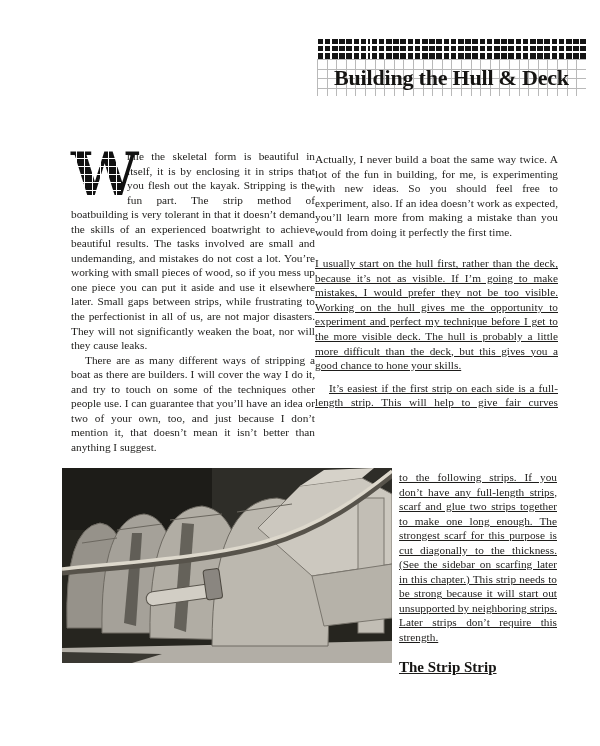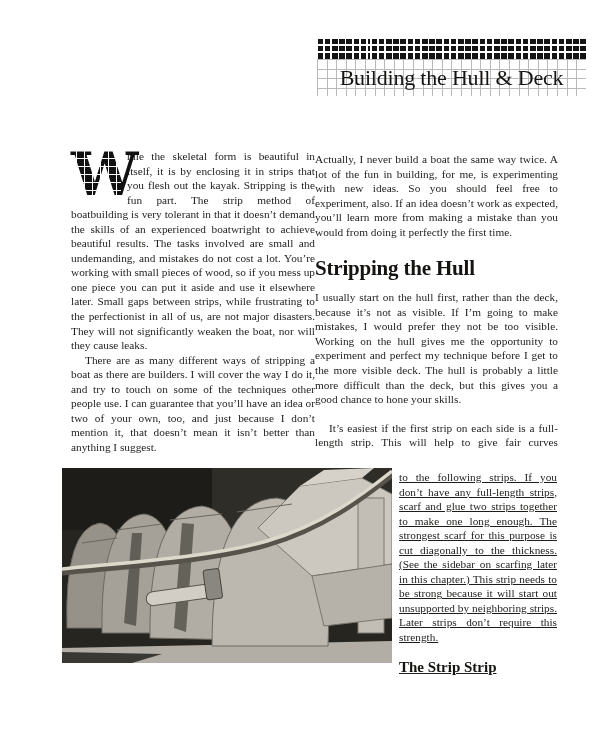--- a/index.html
+++ b/index.html
@@ -29,33 +29,33 @@
   }
   .title-box{
     position:absolute;left:317px;top:59px;width:269px;height:37px;
     background:
       repeating-linear-gradient(to right,#b9b9b9 0 1px,transparent 1px 9.6px),
       repeating-linear-gradient(to bottom,#b9b9b9 0 1px,transparent 1px 9.6px),
       #fff;
     display:flex;align-items:center;justify-content:center;
   }
   .title-box h1{
-    margin:0;font-size:22px;font-weight:normal;letter-spacing:-0.2px;color:#151412;
+    margin:0;font-size:22px;font-weight:bold;letter-spacing:-0.2px;color:#151412;
     white-space:nowrap;
     text-align:center;
   }
   
   .body-text{
     font-size:11.3px;line-height:14.55px;text-align:justify;margin:0;
   }
   .indent{text-indent:14px;}
   .justify-last{text-align-last:justify;}
   .col-left{position:absolute;left:71px;top:149px;width:244px;}
   .col-right{position:absolute;left:315px;top:152px;width:243px;max-height:315px;overflow:hidden;}
-  .col-right .body-text + .body-text{margin-top:14px;}
+  .col-right .body-text + .body-text{margin-top:8px;text-decoration:underline;}
   .col-right .p1{margin-bottom:17px;}
   .section-heading{
     margin:0 0 9px 0;font-size:21px;font-weight:bold;color:#151412;letter-spacing:-0.2px;
   }
   .dropcap-box{
     float:left;width:50px;height:47px;position:relative;margin:3px 6px 0 0;
   }
   .dropcap-box .letter{
     font-size:60px;line-height:44px;font-weight:bold;color:#111;display:block;
     font-family:"DejaVu Serif",serif;
@@ -101,21 +101,20 @@
     <p class="body-text">
       <span class="dropcap-box">
         <span class="letter">W</span>
       </span><span>hile the skeletal form is beautiful in itself, it is by enclosing it in strips that you flesh out the kayak. Stripping is the fun part. The strip method of boatbuilding is very tolerant in that it doesn’t demand the skills of an experienced boatwright to achieve beautiful results. The tasks involved are small and undemanding, and mistakes do not cost a lot. You’re working with small pieces of wood, so if you mess up one piece you can put it aside and use it elsewhere later. Small gaps between strips, while frustrating to the perfectionist in all of us, are not major disasters. They will not significantly weaken the boat, nor will they cause leaks.</span>
     </p>
     <p class="body-text indent">There are as many different ways of stripping a boat as there are builders. I will cover the way I do it, and try to touch on some of the techniques other people use. I can guarantee that you’ll have an idea or two of your own, too, and just because I don’t mention it, that doesn’t mean it isn’t better than anything I suggest.</p>
   </div>
 
   <div class="col-right">
     <p class="body-text p1">Actually, I never build a boat the same way twice. A lot of the fun in building, for me, is experimenting with new ideas. So you should feel free to experiment, also. If an idea doesn’t work as expected, you’ll learn more from making a mistake than you would from doing it perfectly the first time.</p>
-    <h2 class="section-heading">Stripping the Hull</h2>
     <p class="body-text">I usually start on the hull first, rather than the deck, because it’s not as visible. If I’m going to make mistakes, I would prefer they not be too visible. Working on the hull gives me the opportunity to experiment and perfect my technique before I get to the more visible deck. The hull is probably a little more difficult than the deck, but this gives you a good chance to hone your skills.</p>
     <p class="body-text indent justify-last">It’s easiest if the first strip on each side is a full-length strip. This will help to give fair curves</p>
   </div>
 
   <figure class="photo" style="margin:0" aria-label="black-and-white photo of light wooden station molds on a kayak strongback, with the first sheer strip clamped along the sheer line">
     <svg viewBox="0 0 330 195" preserveAspectRatio="none">
       <rect width="330" height="195" fill="#26251f"></rect>
       <rect x="0" y="0" width="330" height="62" fill="#1d1c18"></rect>
       <rect x="150" y="0" width="180" height="92" fill="#2e2d28"></rect>
 

